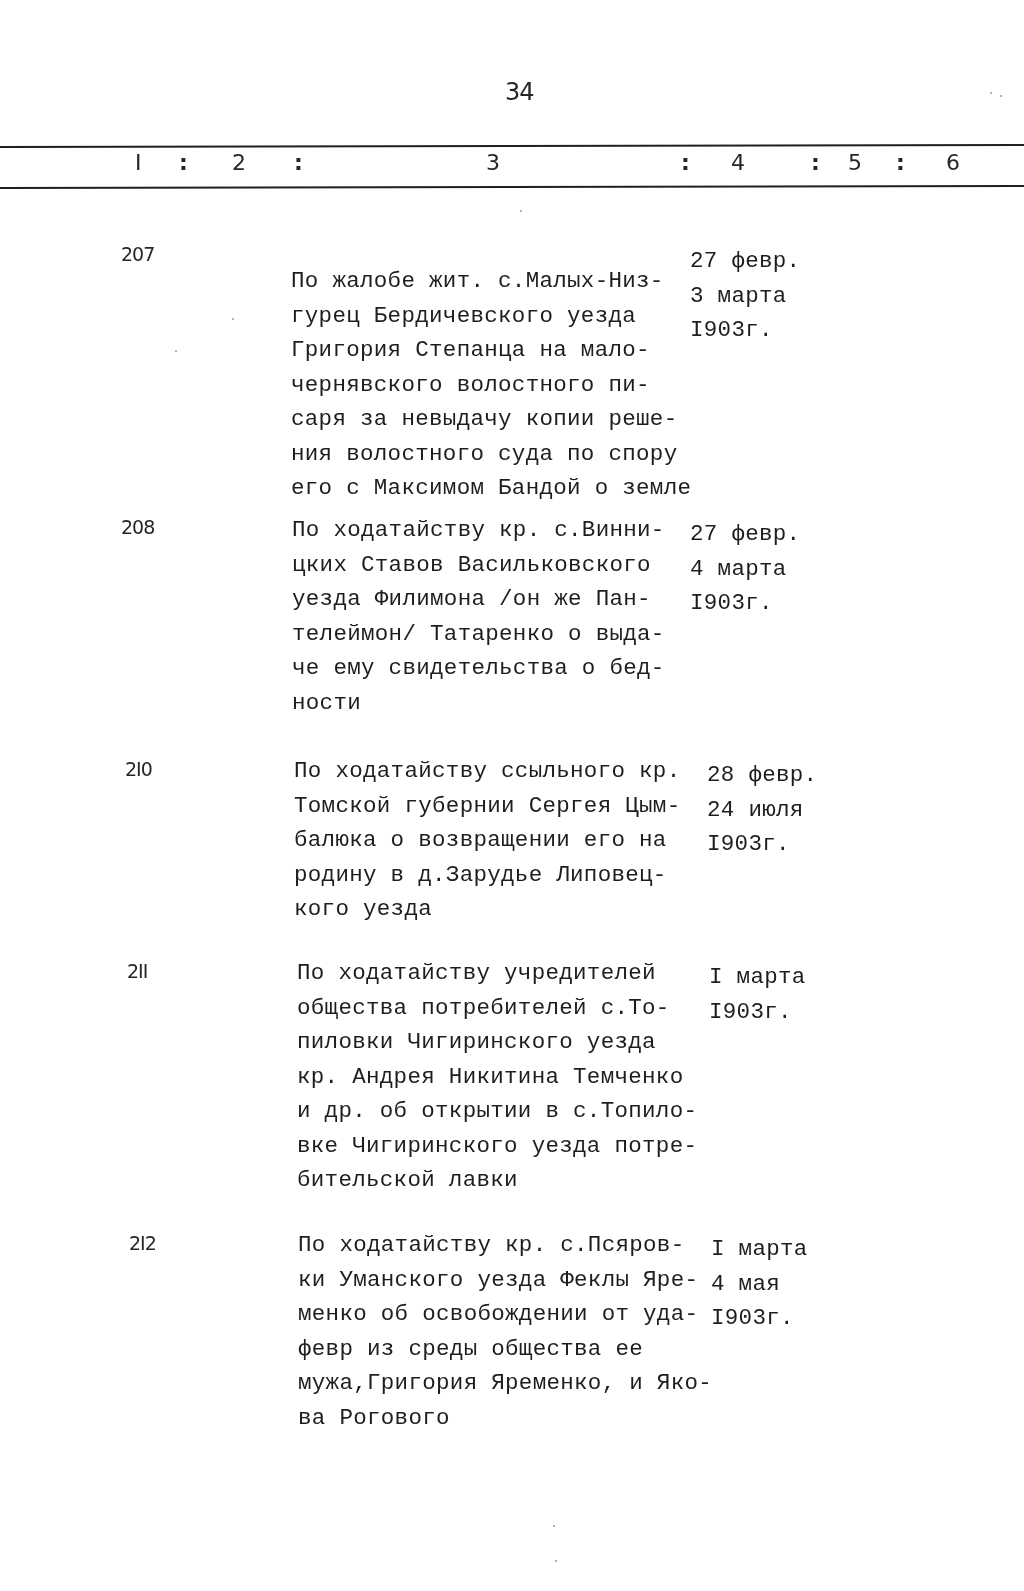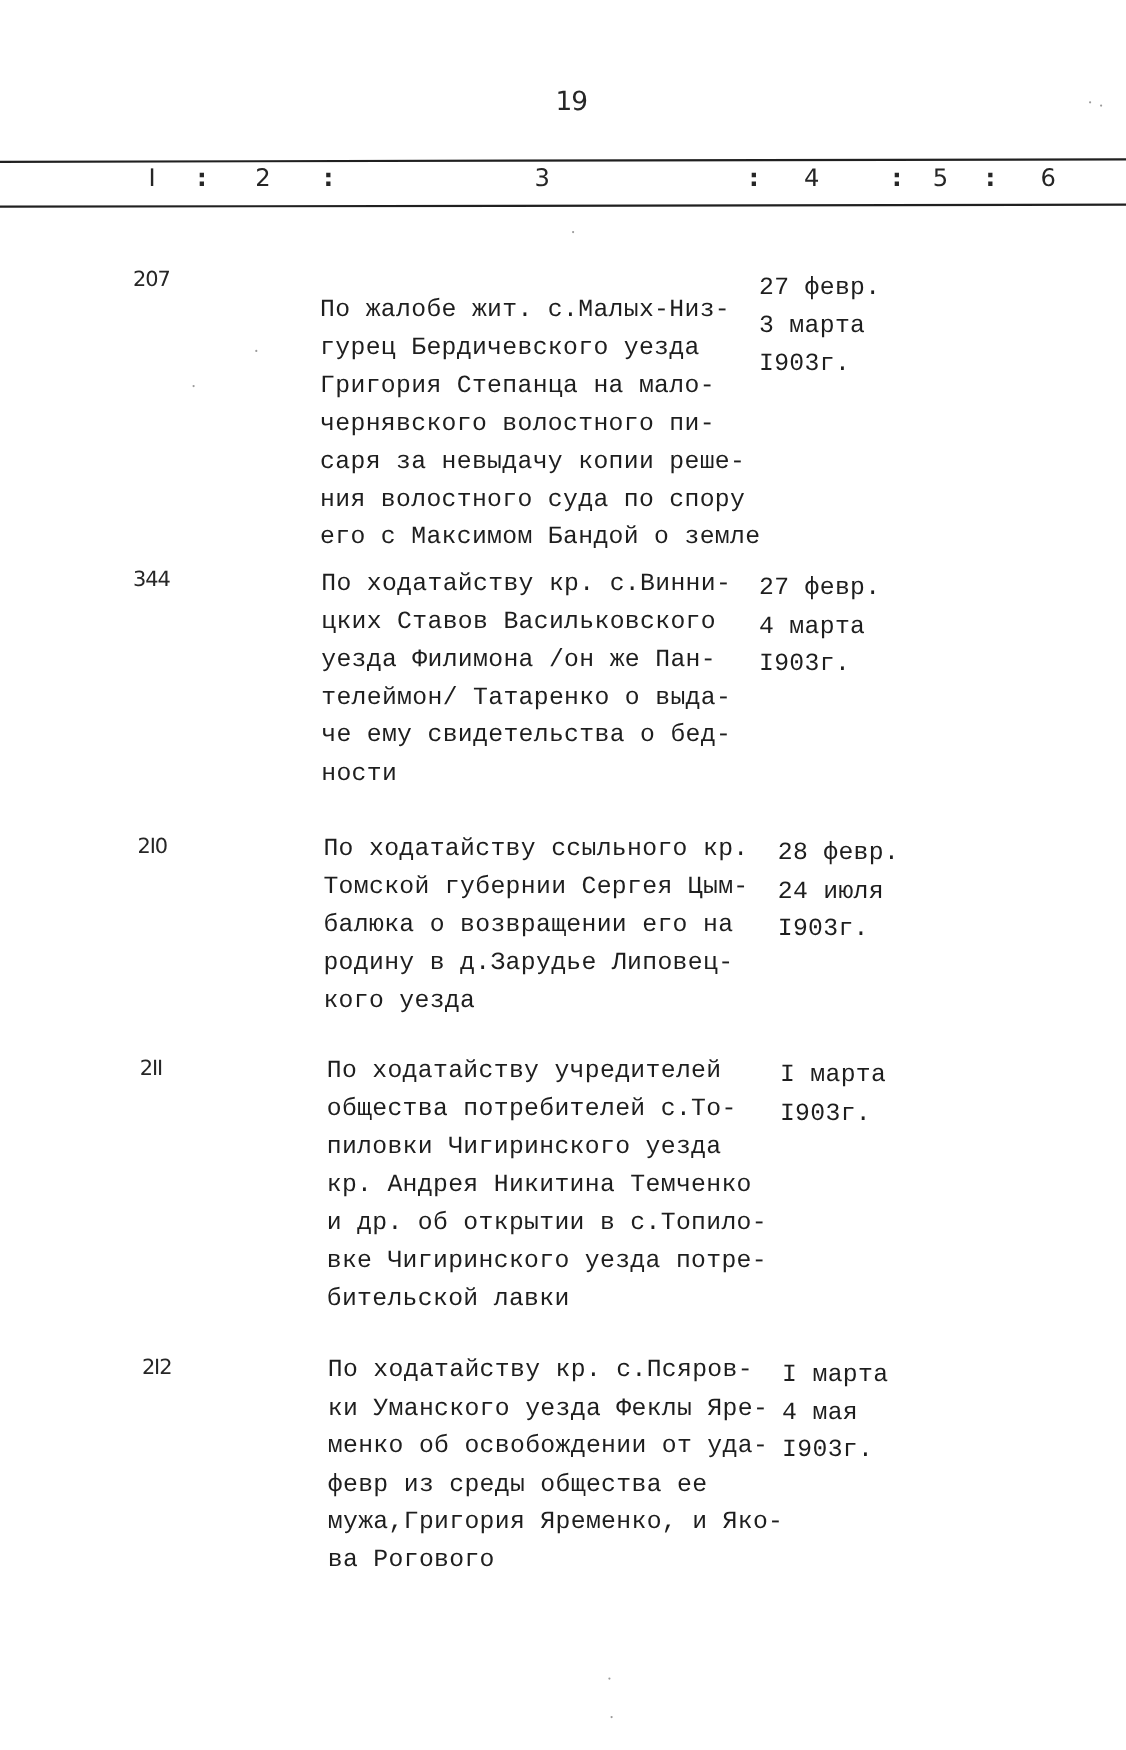--- a/index.html
+++ b/index.html
@@ -92,21 +92,21 @@
       position: absolute;
       width: 2px;
       height: 2px;
       background: #9a9a9a;
       border-radius: 1px;
     }
   </style>
 </head>
 <body>
 
-<div class="page-number">19</div>
+<div class="page-number">34</div>
 
 <div class="rule top"></div>
 <div class="rule bottom"></div>
 
 <span class="col-header" style="left:135px;">I</span>
 <span class="col-sep" style="left:179px;">:</span>
 <span class="col-header" style="left:232px;">2</span>
 <span class="col-sep" style="left:294px;">:</span>
 <span class="col-header" style="left:486px;">3</span>
 <span class="col-sep" style="left:681px;">:</span>
@@ -128,21 +128,21 @@
     <span class="line">его с Максимом Бандой о земле</span>
   </div>
   <div class="entry-dates" style="left:686px;">
     <span class="line">27 февр.</span>
     <span class="line">3 марта</span>
     <span class="line">I903г.</span>
   </div>
 </div>
 
 <div class="entry" style="top:513px;">
-  <span class="entry-number" style="top:3px;">344</span>
+  <span class="entry-number" style="top:3px;">208</span>
   <div class="entry-text" style="left:292px;">
     <span class="line">По ходатайству кр. с.Винни-</span>
     <span class="line">цких Ставов Васильковского</span>
     <span class="line">уезда Филимона /он же Пан-</span>
     <span class="line">телеймон/ Татаренко о выда-</span>
     <span class="line">че ему свидетельства о бед-</span>
     <span class="line">ности</span>
   </div>
   <div class="entry-dates" style="left:686px;">
     <span class="line">27 февр.</span>

